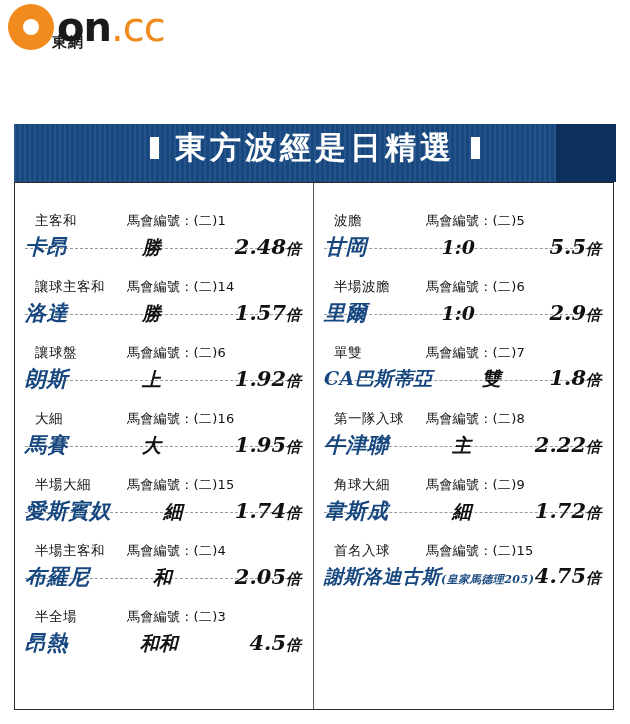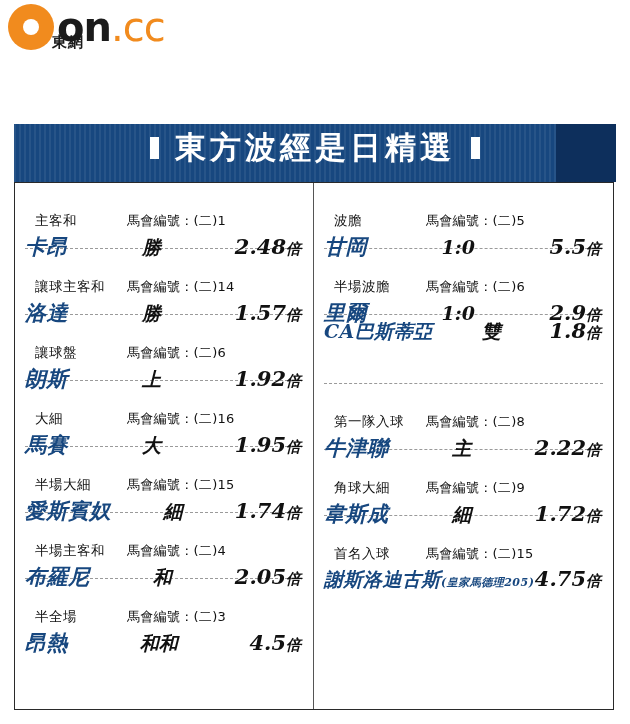--- a/index.html
+++ b/index.html
@@ -255,20 +255,24 @@
         </div>
         <div class="entry-bot">
           <span class="team">里爾</span>
           <span class="pick">1:0</span>
           <span class="odds"><span>2.9</span><span class="unit">倍</span></span>
         </div>
       </div>
 
 
       <div class="entry">
+        <div class="entry-top">
+          <span class="etype">單雙</span>
+          <span class="ecode">馬會編號：(二)7</span>
+        </div>
         <div class="entry-bot">
           <span class="team" style="font-size:19px">CA巴斯蒂亞</span>
           <span class="pick">雙</span>
           <span class="odds"><span>1.8</span><span class="unit">倍</span></span>
         </div>
       </div>
 
       <div class="entry">
         <div class="entry-top">
           <span class="etype">第一隊入球</span>

